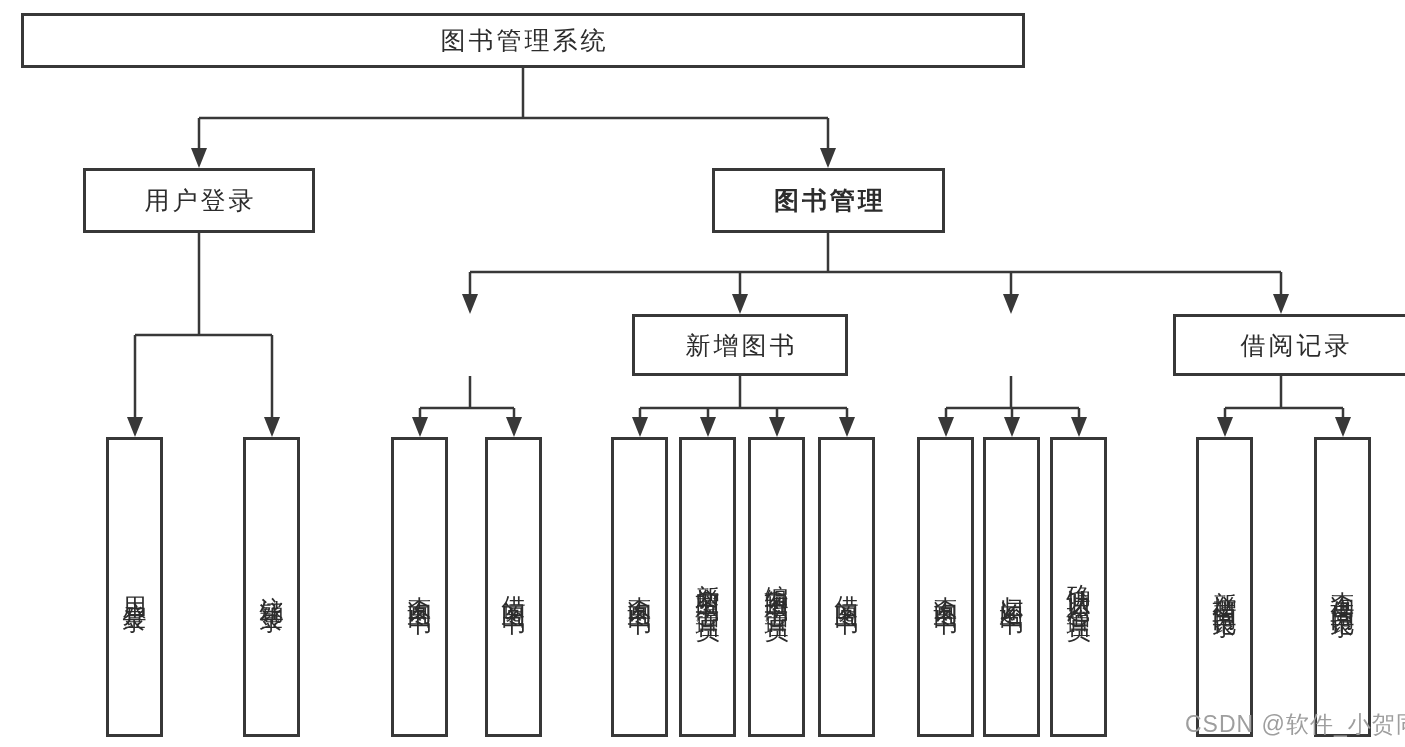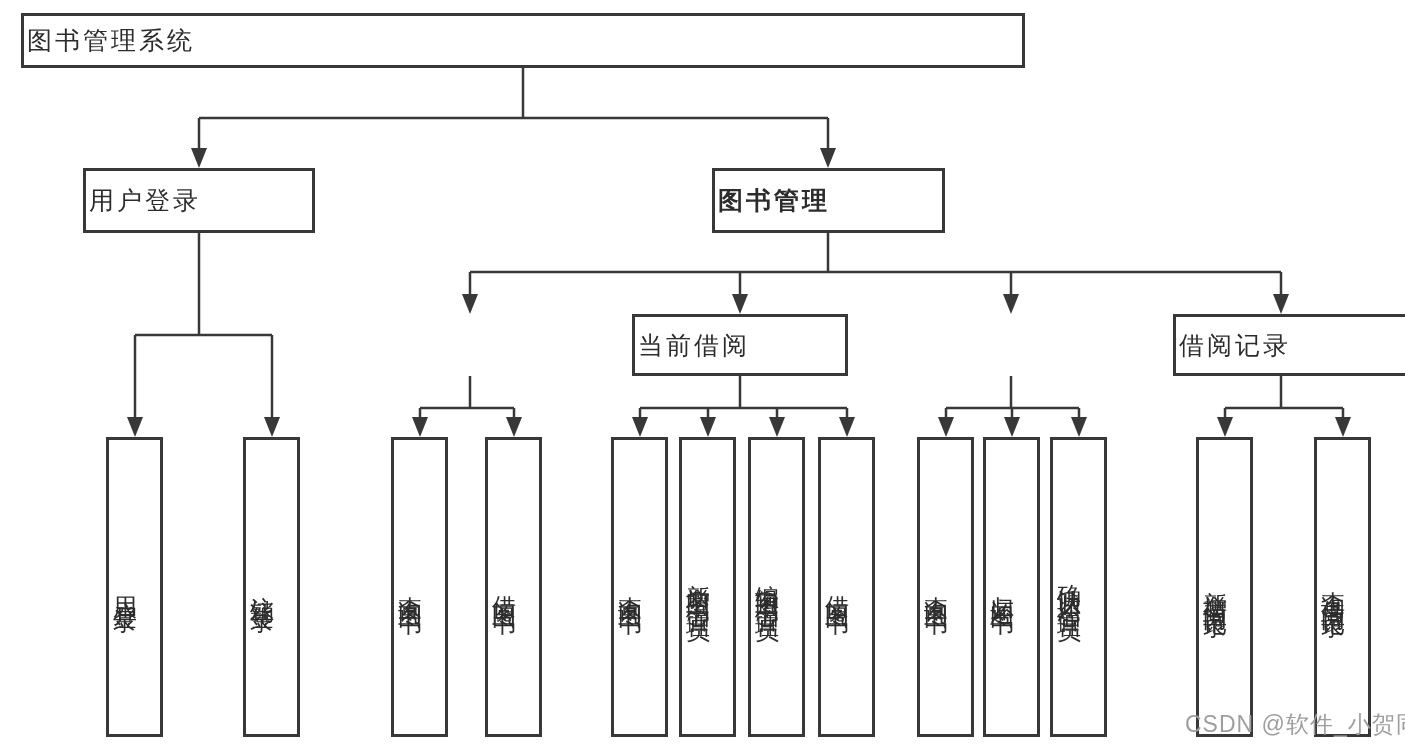--- a/index.html
+++ b/index.html
@@ -21,20 +21,21 @@
     top: 0;
     z-index: 1;
   }
   .box {
     position: absolute;
     box-sizing: border-box;
     background: #ffffff;
     border: 3px solid #383838;
     display: flex;
     align-items: center;
+    justify-content: center;
     z-index: 2;
   }
   .box span {
     color: #2c2c2c;
     font-family: "Liberation Sans", sans-serif;
     white-space: nowrap;
   }
   .h span {
     font-size: 25px;
     letter-spacing: 3px;
@@ -98,21 +99,21 @@
   </div>
 
   <div class="box h" style="left:83px; top:168px; width:232px; height:65px;">
     <span>用户登录</span>
   </div>
   <div class="box h" style="left:712px; top:168px; width:233px; height:65px;font-weight:bold;">
     <span>图书管理</span>
   </div>
 
   <div class="box h" style="left:632px; top:314px; width:216px; height:62px;">
-    <span>当前借阅</span>
+    <span>新增图书</span>
   </div>
   <div class="box h" style="left:1173px; top:314px; width:244px; height:62px;">
     <span>借阅记录</span>
   </div>
 
   <div class="box v" style="left:106px; top:437px; width:57px; height:300px;">
     <span>用户登录</span>
   </div>
   <div class="box v" style="left:243px; top:437px; width:57px; height:300px;">
     <span>注销登录</span>

